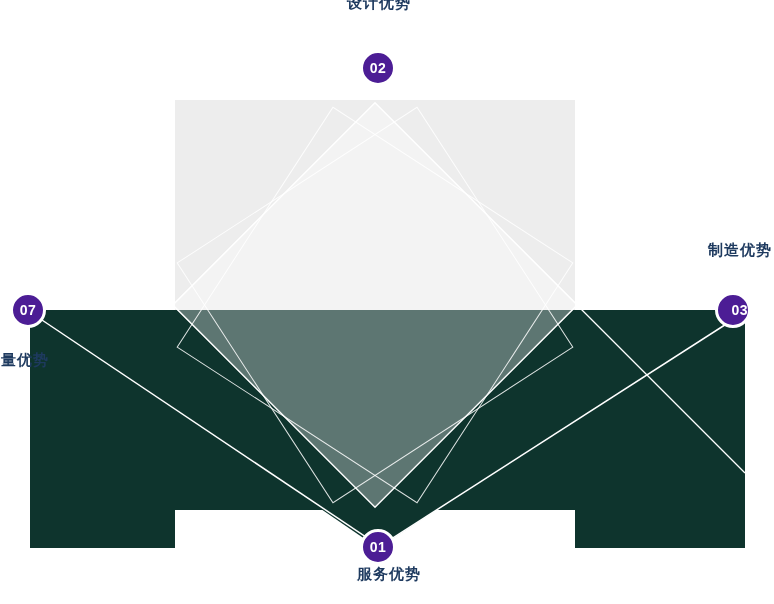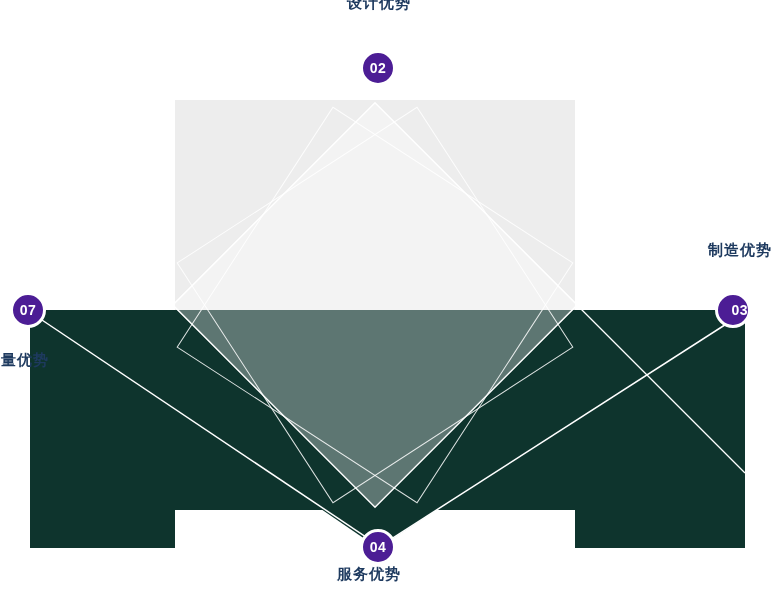--- a/index.html
+++ b/index.html
@@ -35,21 +35,21 @@
     color:#1e3a5f;
     font-weight:bold;
     font-size:15px;
     letter-spacing:1px;
     white-space:nowrap;
     z-index:4;
   }
   .lbl-top    { left:337px; top:-6px;  width:84px; text-align:center; }
   .lbl-right  { left:700px; top:241px;margin-left:8px; }
   .lbl-left   { left:-15px; top:351px; }
-  .lbl-bottom { left:337px; top:565px; width:84px; text-align:left; }
+  .lbl-bottom { left:337px; top:565px; width:84px; text-align:right; }
 </style>
 </head>
 <body>
 
 <div class="stage">
 
   <svg class="layers" viewBox="0 0 774 604">
 
     <rect x="175" y="100" width="400" height="410" fill="#ededed"></rect>
 
@@ -63,20 +63,20 @@
     <rect x="232" y="162" width="286" height="286" transform="rotate(33 375 305)" fill="none" stroke="rgba(255,255,255,0.85)" stroke-width="1"></rect>
 
     <line x1="30" y1="312" x2="466" y2="604" stroke="#ffffff" stroke-width="1.5"></line>
     <line x1="745" y1="312" x2="290" y2="604" stroke="#ffffff" stroke-width="1.5"></line>
     <line x1="577" y1="305" x2="745" y2="473" stroke="#ffffff" stroke-width="1.2"></line>
   </svg>
 
   <div class="node n01">07</div>
   <div class="node n02">02</div>
   <div class="node n03">03</div>
-  <div class="node n04">04</div>
+  <div class="node n04">01</div>
 
   <div class="lbl lbl-top">设计优势</div>
   <div class="lbl lbl-right">制造优势</div>
   <div class="lbl lbl-left">质量优势</div>
   <div class="lbl lbl-bottom">服务优势</div>
 
 </div>
 
 </body></html>

